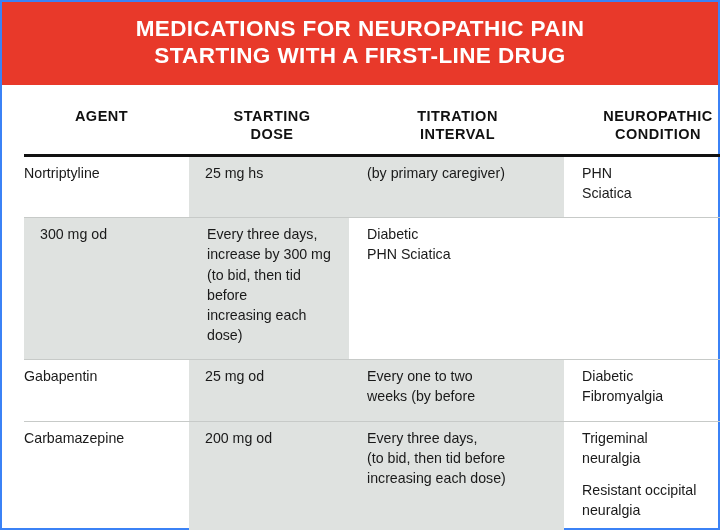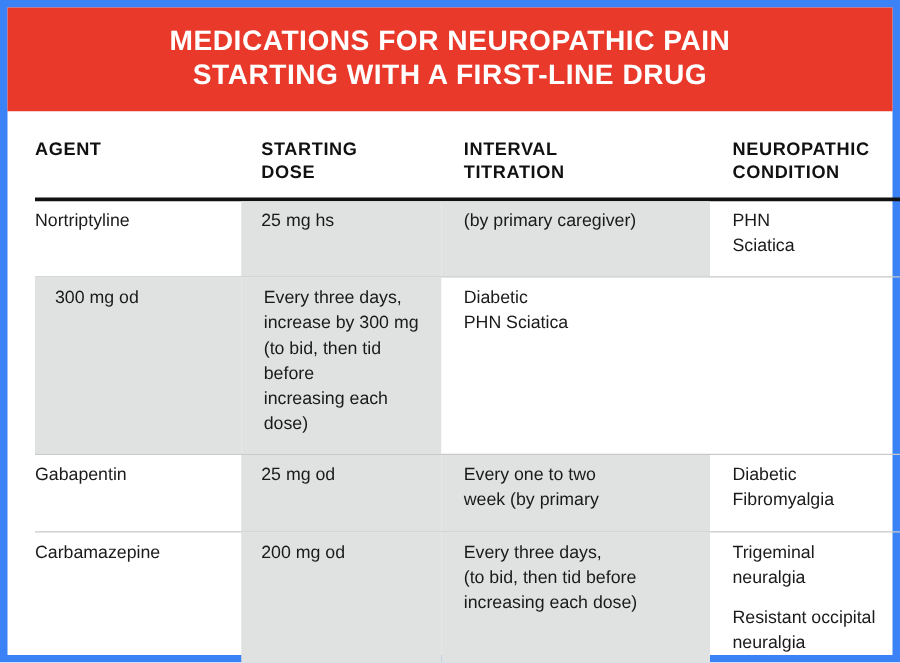--- a/index.html
+++ b/index.html
@@ -12,21 +12,21 @@
     background: #ffffff;
     font-family: "Liberation Sans", sans-serif;
     overflow: hidden;
   }
   .table-card {
     position: relative;
     width: 720px;
     height: 530px;
     box-sizing: border-box;
     background: #ffffff;
-    border: 6px solid #3b82f6;
+    border: 2px solid #3b82f6;
   }
   .title-bar {
     background: #e8392a;
     color: #ffffff;
     text-align: center;
     padding: 13px 30px 15px 30px;
     box-sizing: border-box;
   }
   .title-bar .line {
     display: block;
@@ -47,20 +47,21 @@
     font-size: 14.5px;
     font-weight: bold;
     letter-spacing: 0.5px;
     color: #111111;
     line-height: 1.28;
     text-transform: uppercase;
     align-self: start;
   }
   .head-cell .l {
     display: block;
+    text-align: center;
   }
   .head-underline {
     grid-column: 1 / -1;
     height: 3px;
     background: #111111;
     margin-bottom: 0;
   }
   .cell {
     font-size: 14.2px;
     color: #1a1a1a;
@@ -109,22 +110,22 @@
   <div class="grid">
 
     <div class="head-cell">
       <span class="l">AGENT</span>
     </div>
     <div class="head-cell col2-pad shaded">
       <span class="l">STARTING</span>
       <span class="l">DOSE</span>
     </div>
     <div class="head-cell col3-pad shaded">
+      <span class="l">TITRATION</span>
       <span class="l">INTERVAL</span>
-      <span class="l">TITRATION</span>
     </div>
     <div class="head-cell col4-pad">
       <span class="l">NEUROPATHIC</span>
       <span class="l">CONDITION</span>
     </div>
     <div class="head-underline"></div>
 
     <div class="cell">
       <span class="l">Nortriptyline</span>
     </div>
@@ -156,21 +157,21 @@
     <div class="row-sep"></div>
 
     <div class="cell">
       <span class="l">Gabapentin</span>
     </div>
     <div class="cell shaded col2-pad">
       <span class="l">25 mg od</span>
     </div>
     <div class="cell shaded col3-pad">
       <span class="l">Every one to two</span>
-      <span class="l">week (by primary</span>
+      <span class="l">weeks (by before</span>
     </div>
     <div class="cell col4-pad">
       <span class="l">Diabetic</span>
       <span class="l">Fibromyalgia</span>
     </div>
     <div class="row-sep"></div>
 
     <div class="cell">
       <span class="l">Carbamazepine</span>
     </div>

